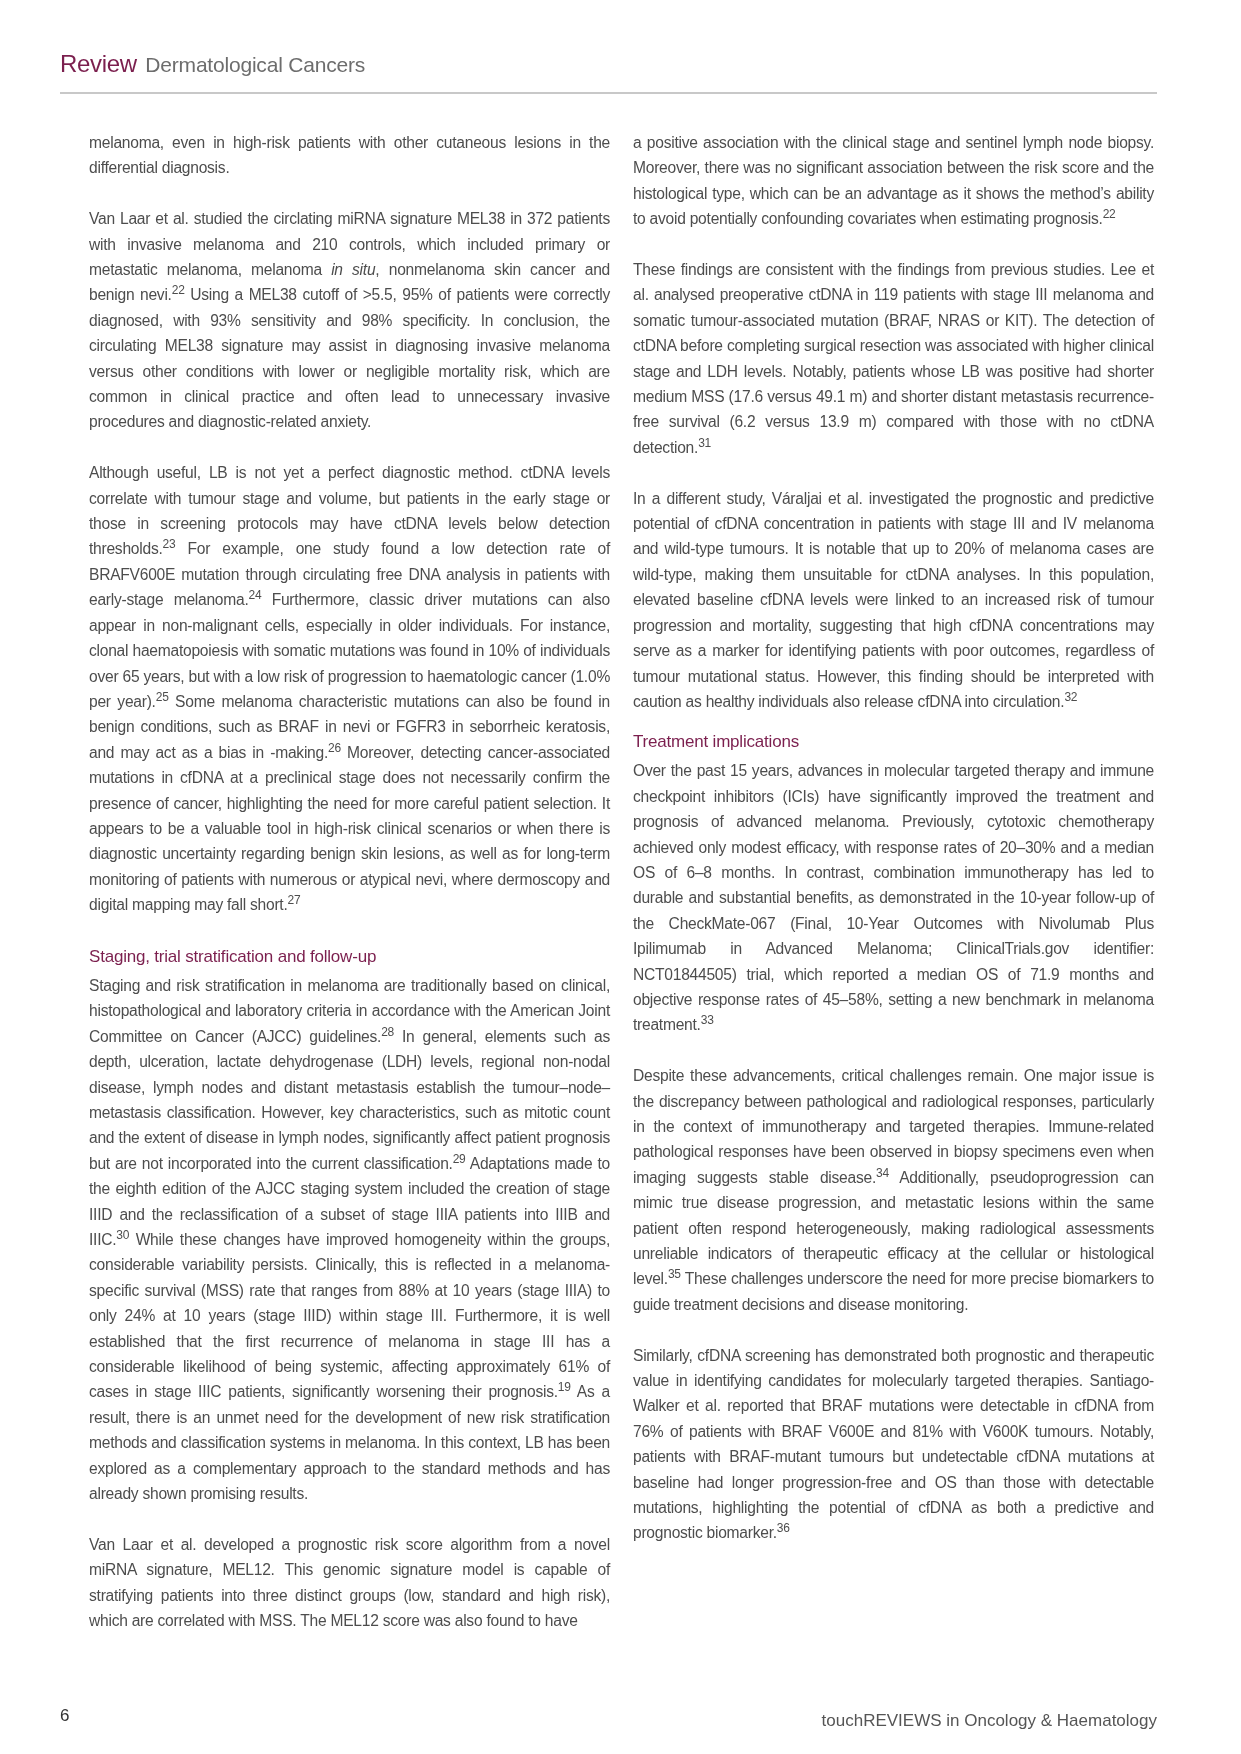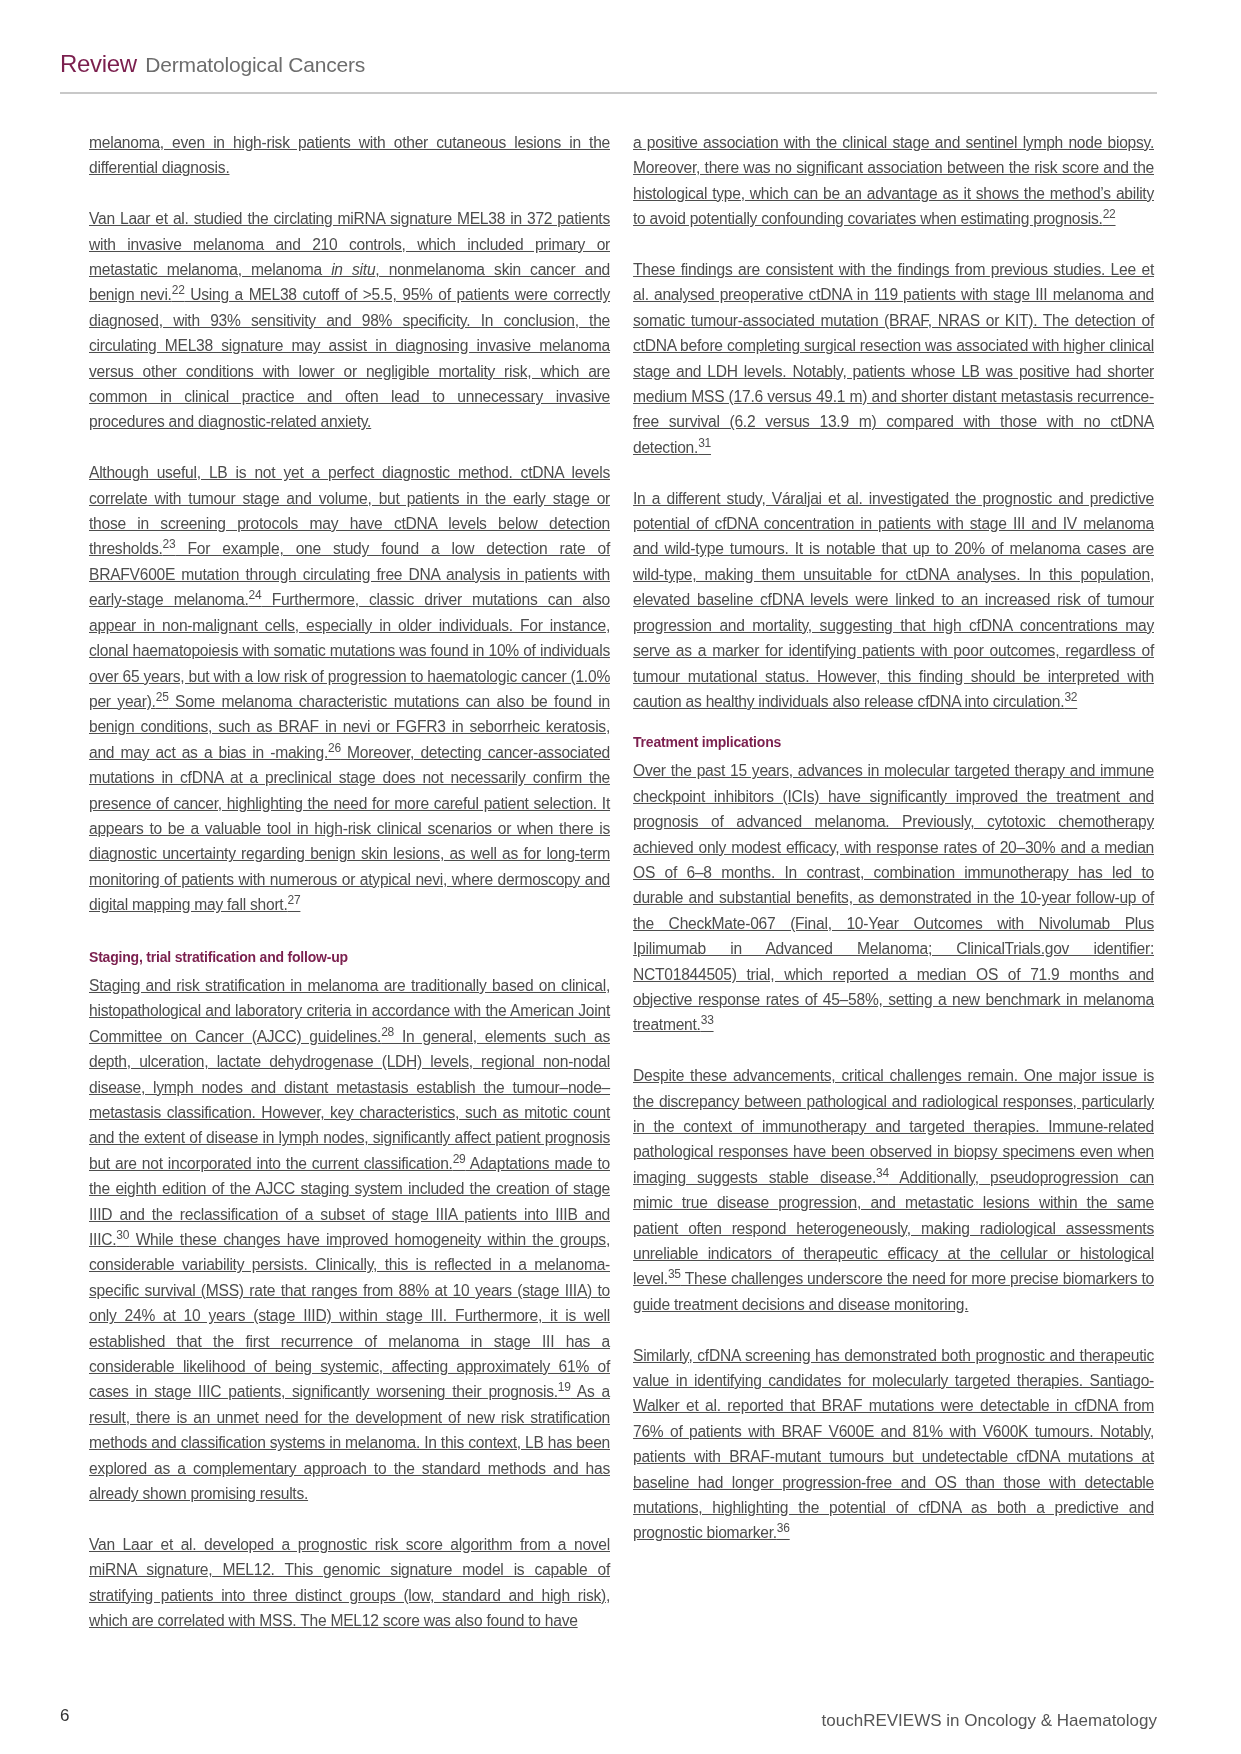--- a/index.html
+++ b/index.html
@@ -6,24 +6,24 @@
   body { width: 1241px; height: 1754px; position: relative; overflow: hidden;
          font-family: "Liberation Sans", "DejaVu Sans", sans-serif; color: #4a4a4a; }
   .header { position: absolute; left: 60px; top: 44px; right: 84px; height: 42px;
             border-bottom: 2px solid #c8c8c8; margin-top: 6px; }
   .header .kicker { color: #7b1f4e; font-size: 24px; letter-spacing: -0.3px; }
   .header .section { color: #6d6d6d; font-size: 21px; margin-left: 4px; letter-spacing: -0.2px; }
   .col { position: absolute; top: 130px; width: 521px; font-size: 15.6px; line-height: 25.4px;
          text-align: justify; letter-spacing: -0.25px; color: #4d4d4d; }
   .col.left { left: 89px; }
   .col.right { left: 633px; }
-  .col p { margin: 0 0 25.4px 0; text-decoration: underline; }
+  .col p { margin: 0 0 25.4px 0; }
   .col p.tight { margin-bottom: 0; }
   sup { font-size: 12px; line-height: 0; vertical-align: super; }
-  h2 { color: #7b1f4e; font-size: 14px; font-weight: bold; margin: 4px 0 2px 0; line-height: 28px;
+  h2 { color: #7b1f4e; font-size: 17px; font-weight: normal; margin: 4px 0 2px 0; line-height: 28px;
        letter-spacing: -0.2px; }
   em { font-style: italic; margin-top: 44px; }
   .footer-page { position: absolute; left: 60px; top: 1706px; font-size: 17px; color: #333; }
   .footer-journal { position: absolute; right: 84px; top: 1711px; font-size: 17px; color: #555; }
 </style>
 </head>
 <body>
 
 <div class="header">
   <span class="kicker">Review</span>

